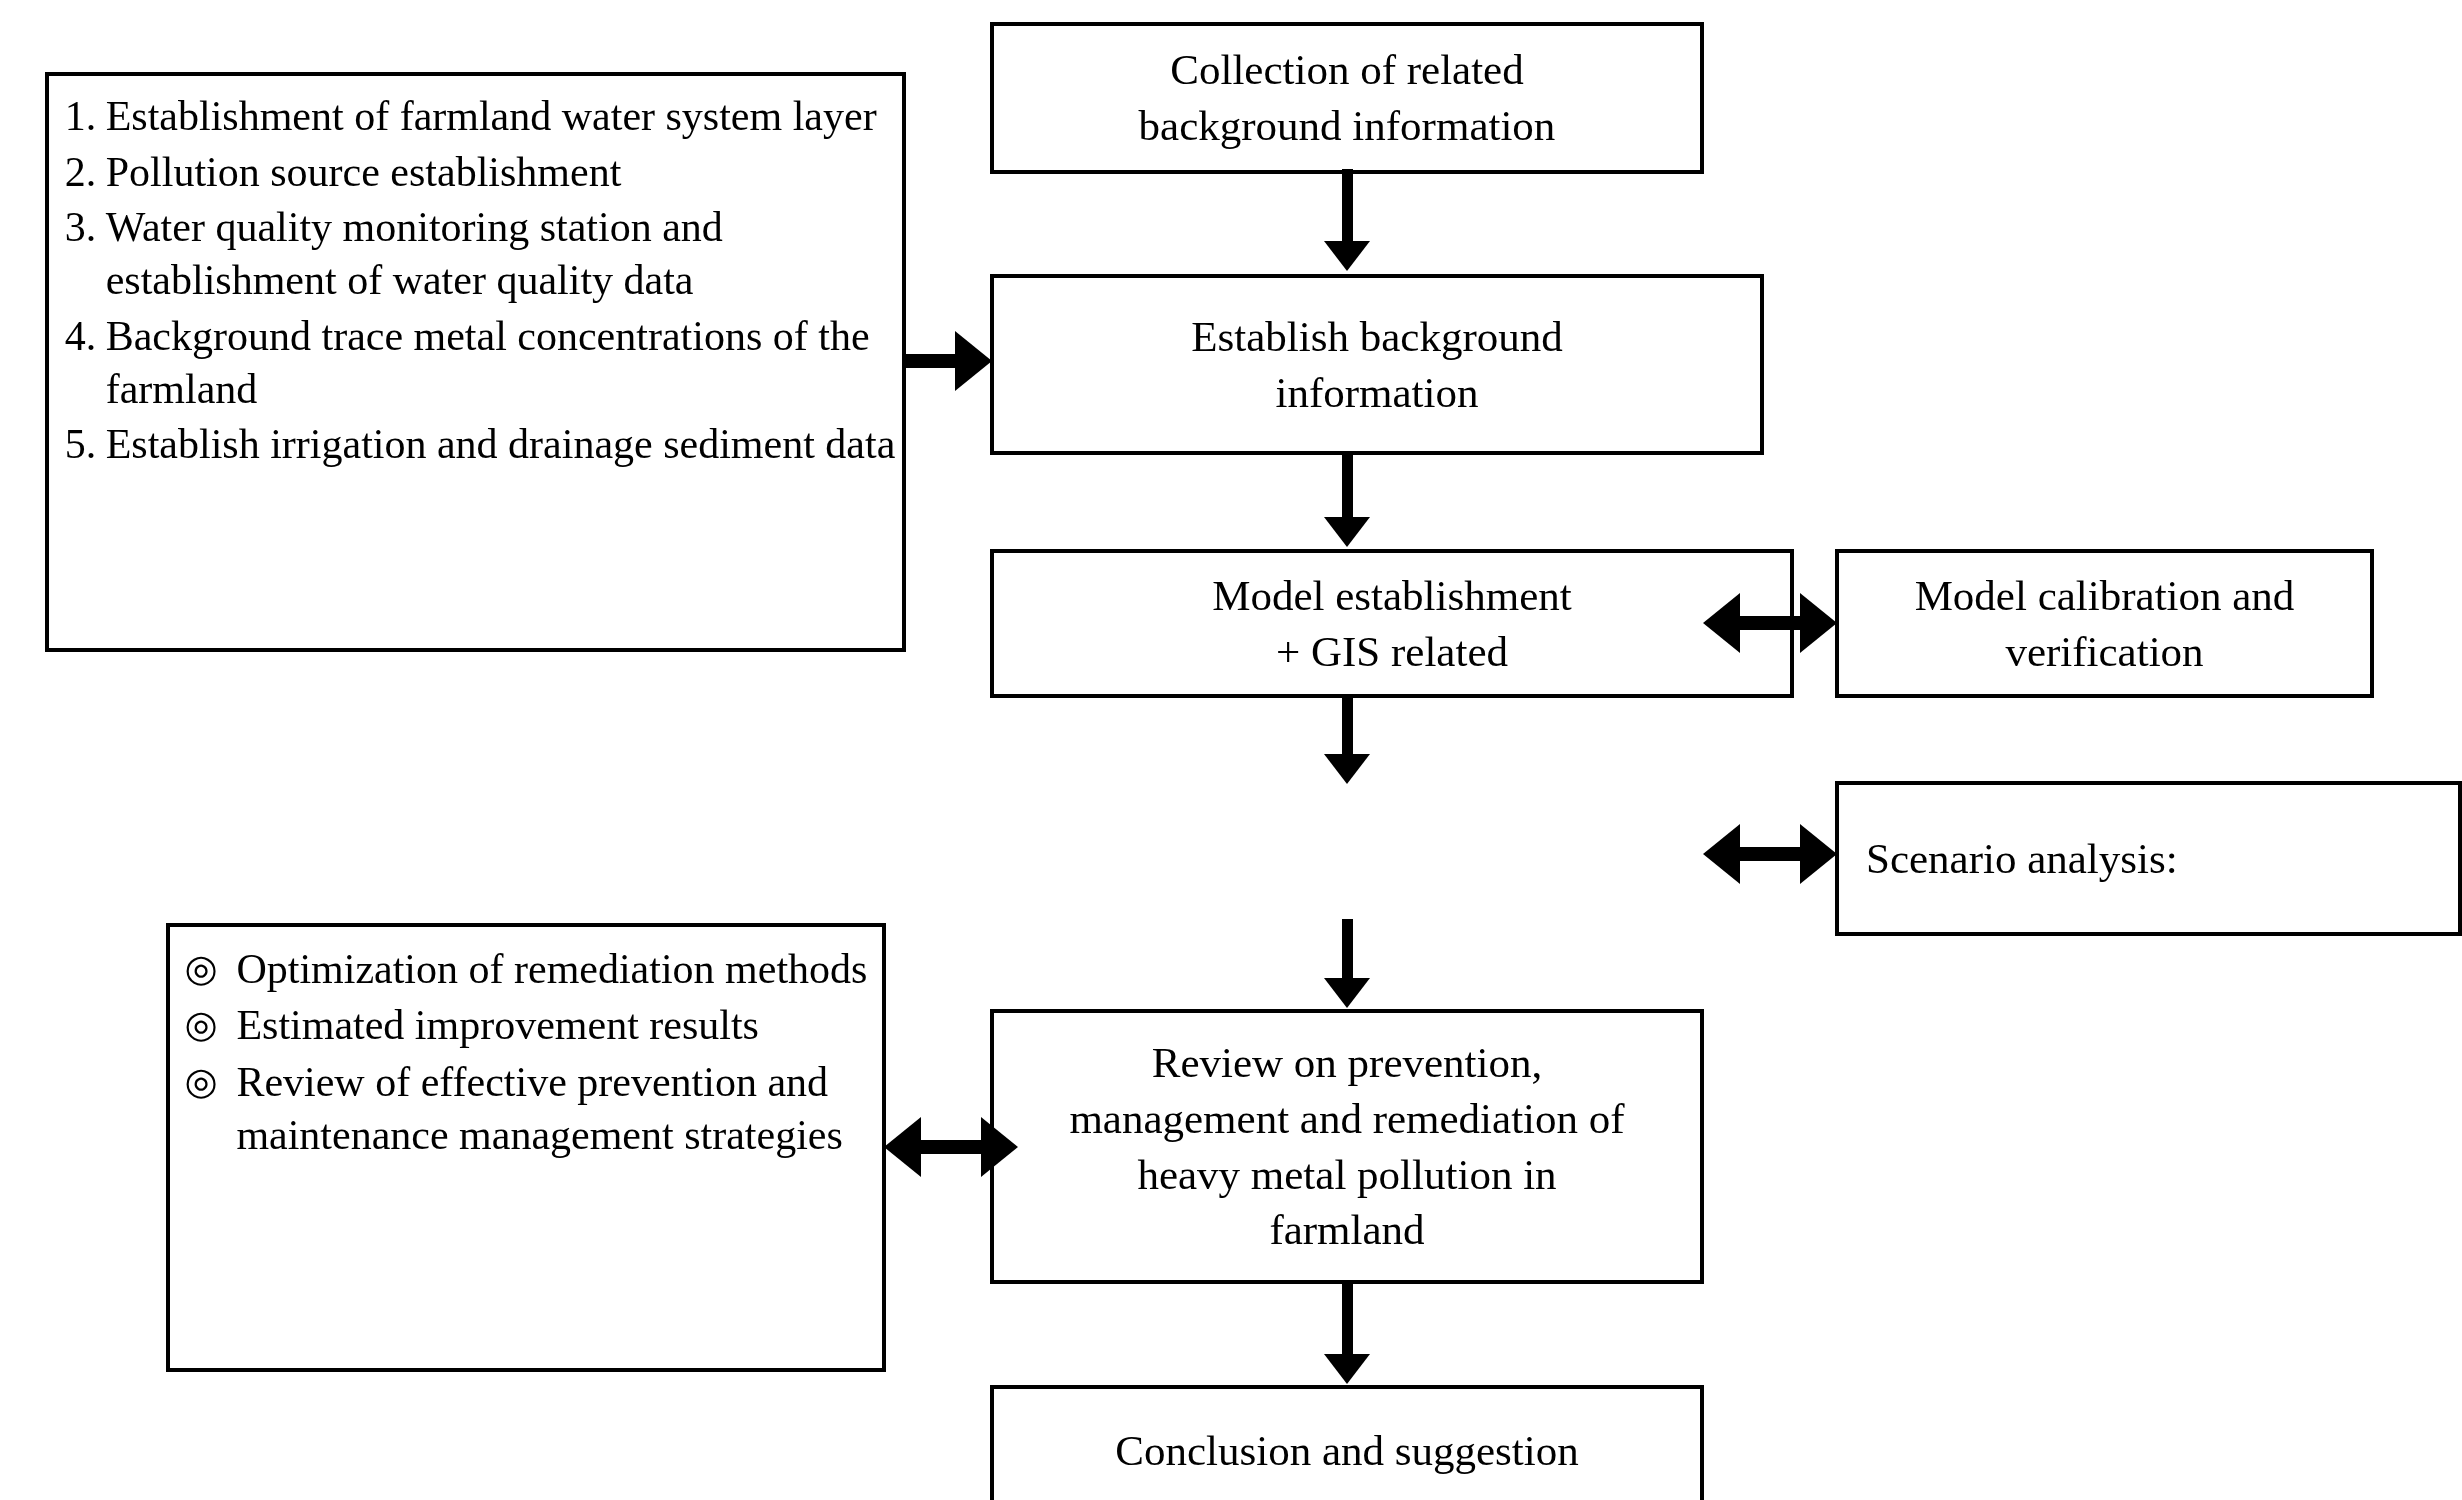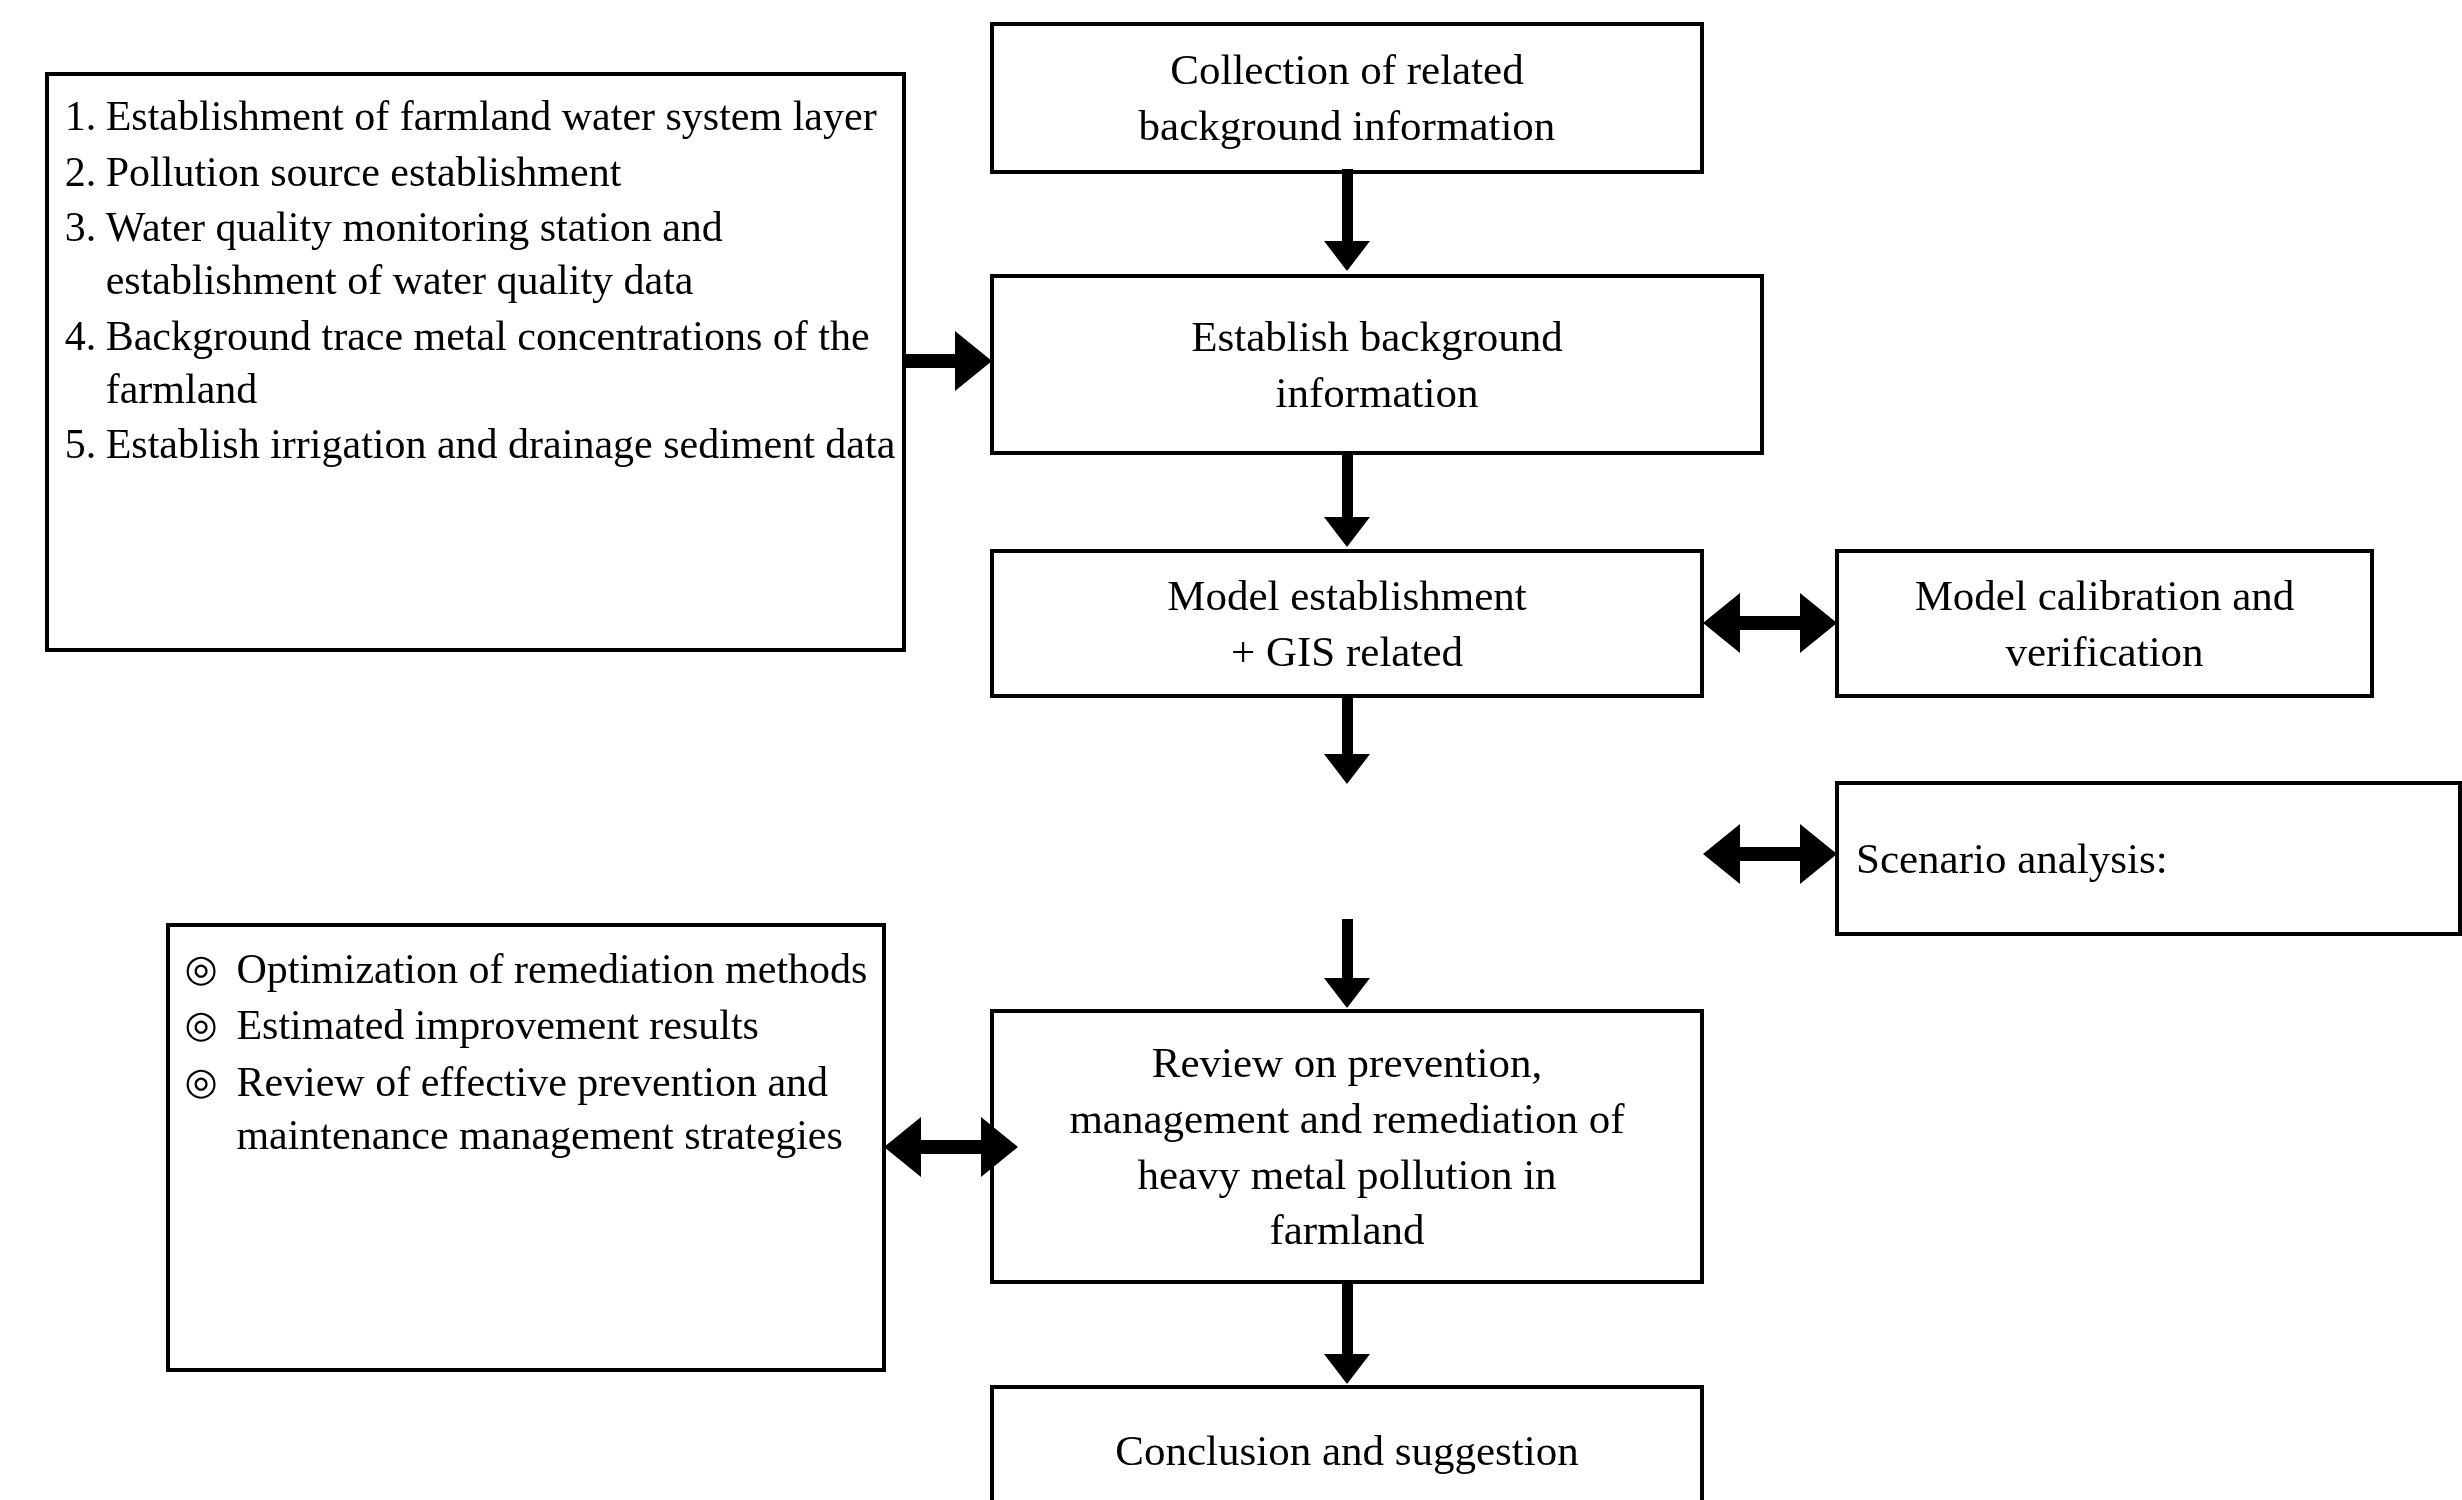--- a/index.html
+++ b/index.html
@@ -8,26 +8,26 @@
   #canvas{position:absolute;inset:0;}
 
   .box{position:absolute;box-sizing:border-box;border:4.6px solid #000;background:#fff;
        display:flex;align-items:center;justify-content:center;text-align:center;
        line-height:1.30;color:#000;}
   .box .txt{display:block;width:100%;padding:0 21px;}
 
   
   #box-collection      {left:990px; top:21.6px;   width:714px; height:152px; font-size:43px;}
   #box-establish       {left:990px; top:274px;  width:774px; height:181px; font-size:43px;}
-  #box-model           {left:990px; top:549px;  width:714px; height:149px; font-size:43px;}
+  #box-model           {left:990px; top:549px;  width:804px; height:149px; font-size:43px;}
   #box-calibration     {left:1835px; top:549px;  width:539px;  height:149px; font-size:43px;}
   #box-results         {left:990px; top:786px; width:714px; height:136px; font-size:43px;}
   #box-scenario        {left:1835px; top:781px; width:627px;  height:155px; font-size:43px;
                         text-align:left; justify-content:flex-start;}
-  #box-scenario .txt   {padding:0 0 0 17px;}
+  #box-scenario .txt   {padding:0 0 0 27px;}
   #box-review          {left:990px; top:1009px; width:714px; height:275px; font-size:43px;}
   #box-conclusion      {left:990px; top:1385px; width:714px; height:131px; font-size:43px;}
 
   
   #box-inputs          {left:45px;  top:72px;  width:861px; height:580px;
                         align-items:flex-start; justify-content:flex-start;}
   #box-outcomes        {left:166px; top:923px; width:720px; height:449px;
                         align-items:flex-start; justify-content:flex-start;}
 
   ol.numlist{list-style:none;margin:0;padding:14.4px 6.5px 0 15.7px;width:100%;

